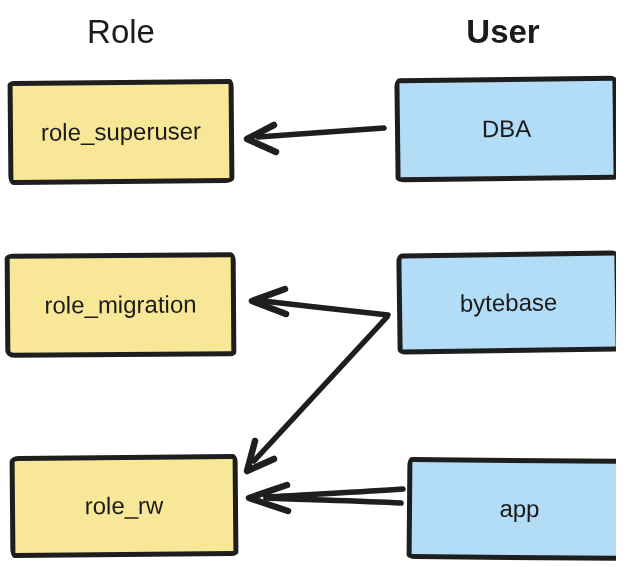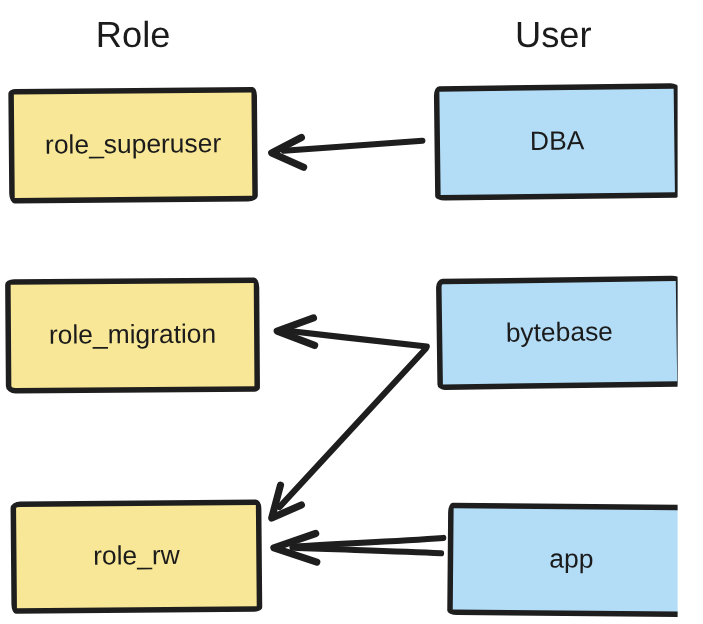--- a/index.html
+++ b/index.html
@@ -89,21 +89,21 @@
   }
   .arrow-line { stroke-width: 5.5px; }
   .arrow-head { stroke-width: 6.5px; }
 </style>
 </head>
 <body>
 
 <div class="canvas">
 
   <div class="col-header" style="left:121px; top:13px;">Role</div>
-  <div class="col-header" style="left:503px; top:13px;">User</div>
+  <div class="col-header" style="left:503px; top:13px;font-weight:bold;">User</div>
 
   <div class="node role-node" id="node-role-superuser">
     <span>role_superuser</span>
   </div>
   <div class="node role-node" id="node-role-migration">
     <span>role_migration</span>
   </div>
   <div class="node role-node" id="node-role-rw">
     <span>role_rw</span>
   </div>

